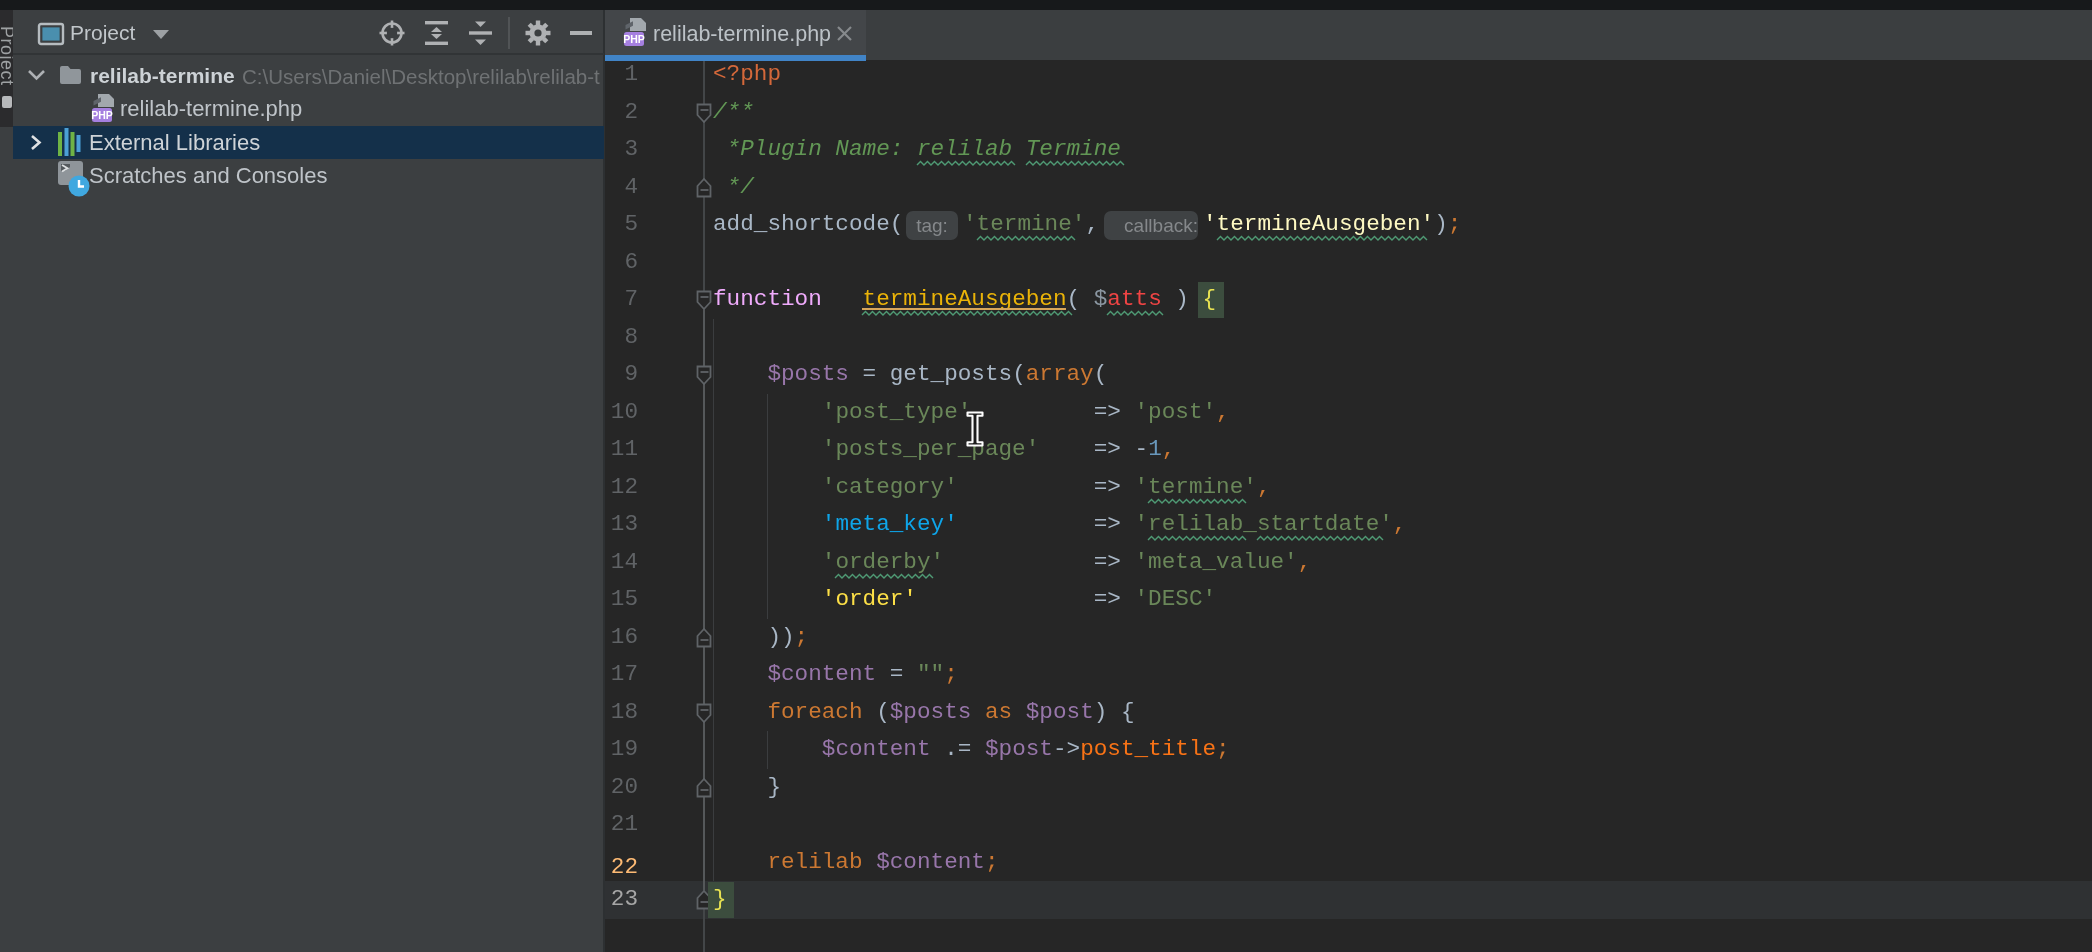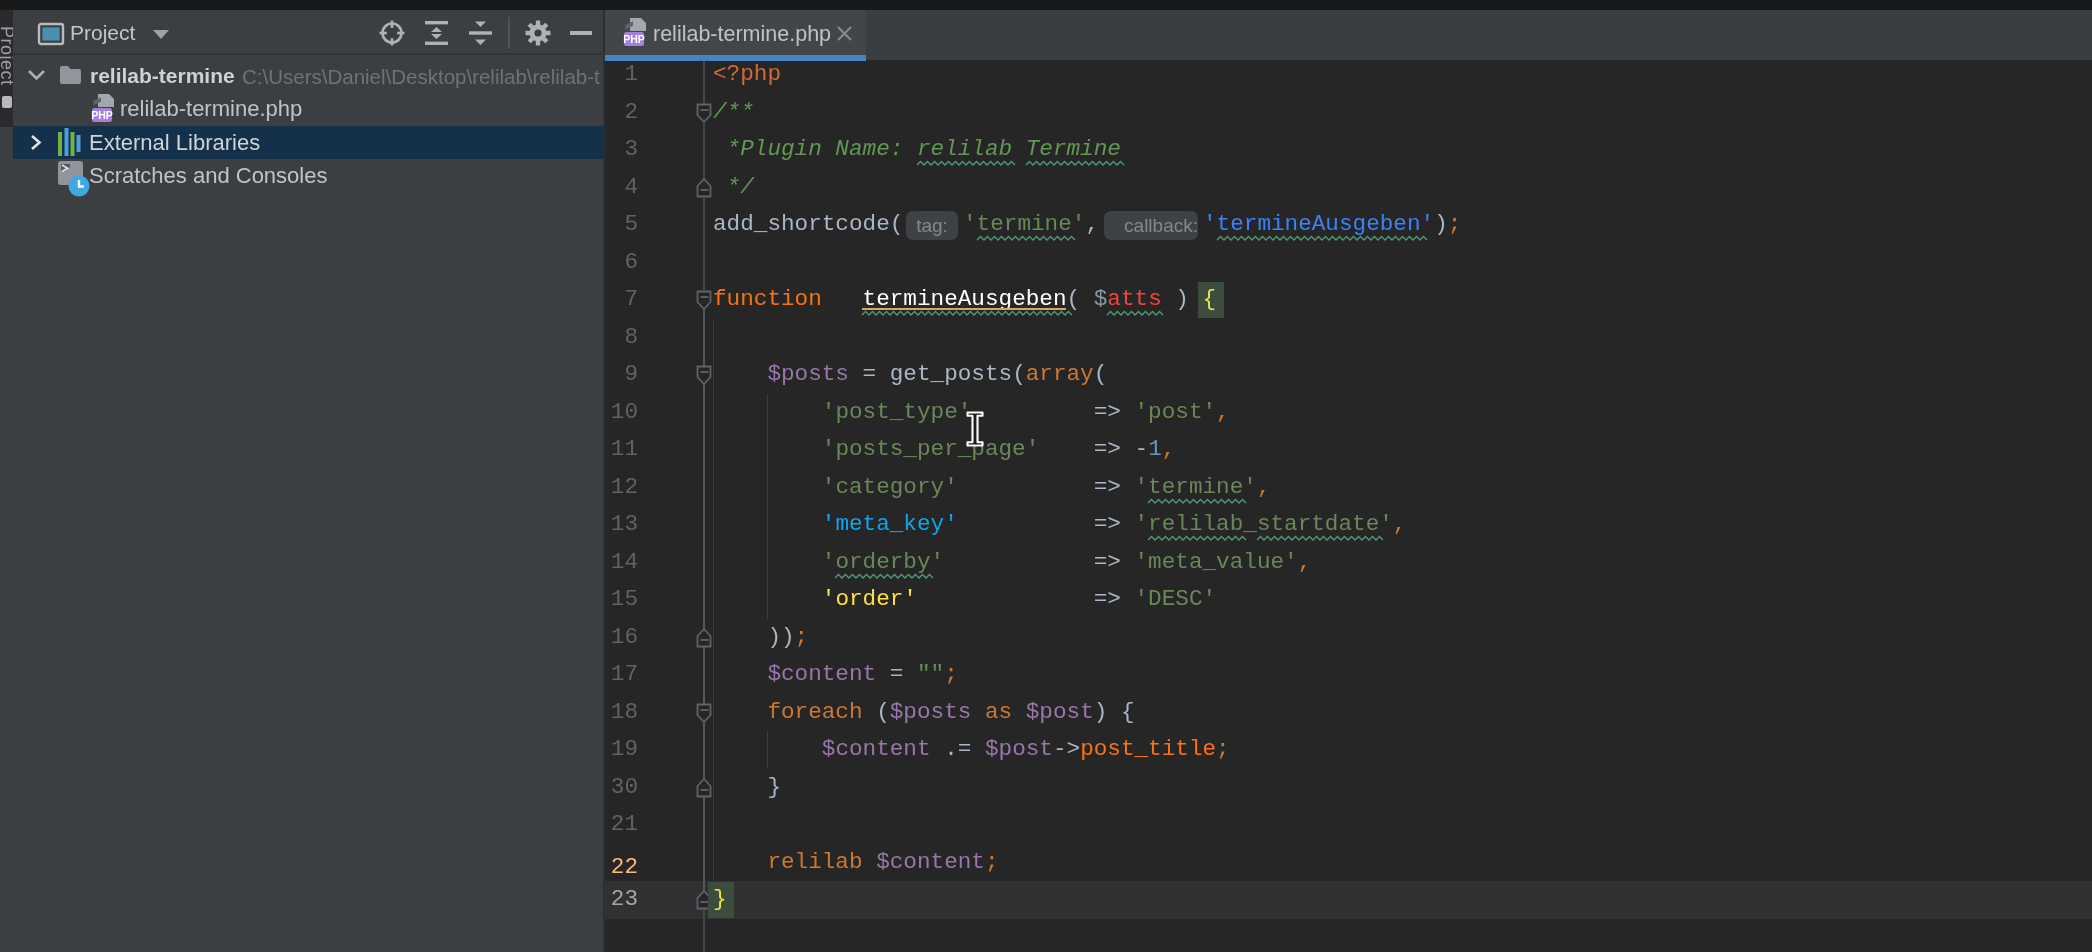--- a/index.html
+++ b/index.html
@@ -131,21 +131,21 @@
 <div class="lnum" style="left:558px;top:393.75px;color:#606366">10</div>
 <div class="lnum" style="left:558px;top:431.25px;color:#606366">11</div>
 <div class="lnum" style="left:558px;top:468.75px;color:#606366">12</div>
 <div class="lnum" style="left:558px;top:506.25px;color:#606366">13</div>
 <div class="lnum" style="left:558px;top:543.75px;color:#606366">14</div>
 <div class="lnum" style="left:558px;top:581.25px;color:#606366">15</div>
 <div class="lnum" style="left:558px;top:618.75px;color:#606366">16</div>
 <div class="lnum" style="left:558px;top:656.25px;color:#606366">17</div>
 <div class="lnum" style="left:558px;top:693.75px;color:#606366">18</div>
 <div class="lnum" style="left:558px;top:731.25px;color:#606366">19</div>
-<div class="lnum" style="left:558px;top:768.75px;color:#606366">30</div>
+<div class="lnum" style="left:558px;top:768.75px;color:#606366">20</div>
 <div class="lnum" style="left:558px;top:806.25px;color:#606366">21</div>
 <div class="lnum" style="left:558px;top:849px;color:#fdba74">22</div>
 <div class="lnum" style="left:558px;top:881.25px;color:#a6a6a6">23</div>
 <div class="abs" style="left:703px;top:61px;width:1.5px;height:891px;background:#434648"></div>
 <div class="abs" style="left:703px;top:310.0px;width:1.5px;height:580.0px;background:#55585a"></div>
 <svg style="left:696px;top:102.5px" width="17" height="21" viewBox="0 0 17 21">
     <path d="M1.5 1.5 h13 v10.5 l-6.5 7 l-6.5 -7 z" fill="#262626" stroke="#5f6367" stroke-width="1.8"></path>
     <line x1="4.5" y1="7" x2="12.5" y2="7" stroke="#5f6367" stroke-width="1.8"></line>
   </svg>
 <svg style="left:696px;top:290.0px" width="17" height="21" viewBox="0 0 17 21">
@@ -178,41 +178,41 @@
   </svg>
 <div class="abs" style="left:713px;top:318.75px;width:1px;height:562.5px;background:#3b3d3f"></div>
 <div class="abs" style="left:767px;top:393.75px;width:1px;height:225.0px;background:#3b3d3f"></div>
 <div class="abs" style="left:767px;top:731.25px;width:1px;height:37.5px;background:#3b3d3f"></div>
 <div class="abs" style="left:1197.5px;top:282.25px;width:26px;height:36px;background:#3c4d3e"></div>
 <div class="abs" style="left:708px;top:882.25px;width:26px;height:36px;background:#3c4d3e"></div>
 <pre class="code" style="left:713px;top:56.25px"><span style="color:#d4683a">&lt;?php</span></pre>
 <pre class="code" style="left:713px;top:93.75px"><i><span style="color:#629755">/**</span></i></pre>
 <pre class="code" style="left:713px;top:131.25px"><i><span style="color:#629755"> *Plugin Name: relilab Termine</span></i></pre>
 <pre class="code" style="left:713px;top:168.75px"><i><span style="color:#629755"> */</span></i></pre>
-<pre class="code" style="left:713px;top:281.25px"><span style="color:#f97316">function</span>   <span style="color:#ffffff">termineAusgeben</span><span style="color:#a9b7c6">( </span><span style="color:#8a96a1">$</span><span style="color:#ef4444">atts</span><span style="color:#a9b7c6"> ) </span></pre>
+<pre class="code" style="left:713px;top:281.25px"><span style="color:#f0abfc">function</span>   <span style="color:#eab308">termineAusgeben</span><span style="color:#a9b7c6">( </span><span style="color:#8a96a1">$</span><span style="color:#ef4444">atts</span><span style="color:#a9b7c6"> ) </span></pre>
 <pre class="code" style="left:713px;top:356.25px">    <span style="color:#9876aa">$posts</span><span style="color:#a9b7c6"> = </span><span style="color:#a9b7c6">get_posts(</span><span style="color:#cc7832">array</span><span style="color:#a9b7c6">(</span></pre>
 <pre class="code" style="left:713px;top:393.75px">        <span style="color:#6a8759">'post_type'</span>         <span style="color:#a9b7c6">=&gt; </span><span style="color:#6a8759">'post'</span><span style="color:#cc7832">,</span></pre>
 <pre class="code" style="left:713px;top:431.25px">        <span style="color:#6a8759">'posts_per_page'</span>    <span style="color:#a9b7c6">=&gt; </span><span style="color:#a9b7c6">-</span><span style="color:#6897bb">1</span><span style="color:#cc7832">,</span></pre>
 <pre class="code" style="left:713px;top:468.75px">        <span style="color:#6a8759">'category'</span>          <span style="color:#a9b7c6">=&gt; </span><span style="color:#6a8759">'termine'</span><span style="color:#cc7832">,</span></pre>
 <pre class="code" style="left:713px;top:506.25px">        <span style="color:#0ea5e9">'meta_key'</span>          <span style="color:#a9b7c6">=&gt; </span><span style="color:#6a8759">'relilab_startdate'</span><span style="color:#cc7832">,</span></pre>
 <pre class="code" style="left:713px;top:543.75px">        <span style="color:#6a8759">'orderby'</span>           <span style="color:#a9b7c6">=&gt; </span><span style="color:#6a8759">'meta_value'</span><span style="color:#cc7832">,</span></pre>
 <pre class="code" style="left:713px;top:581.25px">        <span style="color:#fde047">'order'</span>             <span style="color:#a9b7c6">=&gt; </span><span style="color:#6a8759">'DESC'</span></pre>
 <pre class="code" style="left:713px;top:618.75px">    <span style="color:#a9b7c6">))</span><span style="color:#cc7832">;</span></pre>
 <pre class="code" style="left:713px;top:656.25px">    <span style="color:#9876aa">$content</span><span style="color:#a9b7c6"> = </span><span style="color:#6a8759">""</span><span style="color:#cc7832">;</span></pre>
 <pre class="code" style="left:713px;top:693.75px">    <span style="color:#cc7832">foreach</span><span style="color:#a9b7c6"> (</span><span style="color:#9876aa">$posts</span><span style="color:#a9b7c6"> </span><span style="color:#cc7832">as</span><span style="color:#a9b7c6"> </span><span style="color:#9876aa">$post</span><span style="color:#a9b7c6">) {</span></pre>
 <pre class="code" style="left:713px;top:731.25px">        <span style="color:#9876aa">$content</span><span style="color:#a9b7c6"> .= </span><span style="color:#9876aa">$post</span><span style="color:#a9b7c6">-&gt;</span><span style="color:#f97316">post_title</span><span style="color:#cc7832">;</span></pre>
 <pre class="code" style="left:713px;top:768.75px">    <span style="color:#a9b7c6">}</span></pre>
 <pre class="code" style="left:713px;top:843.75px">    <span style="color:#cc7832">relilab</span> <span style="color:#9876aa">$content</span><span style="color:#cc7832">;</span></pre>
 <pre class="code" style="left:1202.5px;top:281.25px"><span style="color:#e8e252">{</span></pre>
 <pre class="code" style="left:713px;top:881.25px"><span style="color:#e8e252">}</span></pre>
 <pre class="code" style="left:713px;top:206.25px">add_shortcode(</pre>
 <div class="abs" style="left:906px;top:210.5px;width:52px;height:29px;background:#3f4244;border-radius:7px;color:#85888b;font-size:19px;line-height:29px;text-align:center">tag:</div>
 <div class="abs" style="left:1104px;top:210.5px;width:94px;height:29px;background:#3f4244;border-radius:7px;color:#85888b;font-size:19px;line-height:29px;text-align:right">callback:</div>
 <pre class="code" style="left:963px;top:206.25px"><span style="color:#6a8759">'termine'</span><span style="color:#a9b7c6">,</span></pre>
-<pre class="code" style="left:1203px;top:206.25px"><span style="color:#3b82f6">'termineAusgeben'</span>)<span style="color:#cc7832">;</span></pre>
+<pre class="code" style="left:1203px;top:206.25px"><span style="color:#fef9c3">'termineAusgeben'</span>)<span style="color:#cc7832">;</span></pre>
 <svg style="left:916.973193359375px;top:160px" width="95.18749023437499" height="8" viewBox="0 0 95.18749023437499 8">
     <path d="M0 5 l3.5 -3.5 l3.5 3.5 l3.5 -3.5 l3.5 3.5 l3.5 -3.5 l3.5 3.5 l3.5 -3.5 l3.5 3.5 l3.5 -3.5 l3.5 3.5 l3.5 -3.5 l3.5 3.5 l3.5 -3.5 l3.5 3.5 l3.5 -3.5 l3.5 3.5 l3.5 -3.5 l3.5 3.5 l3.5 -3.5 l3.5 3.5 l3.5 -3.5 l3.5 3.5 l3.5 -3.5 l3.5 3.5 l3.5 -3.5 l3.5 3.5 l3.5 -3.5 l3.5 3.5 " fill="none" stroke="#4f9a74" stroke-width="1.4"></path>
   </svg>
 <svg style="left:1025.7588964843749px;top:160px" width="95.18749023437499" height="8" viewBox="0 0 95.18749023437499 8">
     <path d="M0 5 l3.5 -3.5 l3.5 3.5 l3.5 -3.5 l3.5 3.5 l3.5 -3.5 l3.5 3.5 l3.5 -3.5 l3.5 3.5 l3.5 -3.5 l3.5 3.5 l3.5 -3.5 l3.5 3.5 l3.5 -3.5 l3.5 3.5 l3.5 -3.5 l3.5 3.5 l3.5 -3.5 l3.5 3.5 l3.5 -3.5 l3.5 3.5 l3.5 -3.5 l3.5 3.5 l3.5 -3.5 l3.5 3.5 l3.5 -3.5 l3.5 3.5 l3.5 -3.5 l3.5 3.5 " fill="none" stroke="#4f9a74" stroke-width="1.4"></path>
   </svg>
 <svg style="left:977px;top:235px" width="95.18749023437499" height="8" viewBox="0 0 95.18749023437499 8">
     <path d="M0 5 l3.5 -3.5 l3.5 3.5 l3.5 -3.5 l3.5 3.5 l3.5 -3.5 l3.5 3.5 l3.5 -3.5 l3.5 3.5 l3.5 -3.5 l3.5 3.5 l3.5 -3.5 l3.5 3.5 l3.5 -3.5 l3.5 3.5 l3.5 -3.5 l3.5 3.5 l3.5 -3.5 l3.5 3.5 l3.5 -3.5 l3.5 3.5 l3.5 -3.5 l3.5 3.5 l3.5 -3.5 l3.5 3.5 l3.5 -3.5 l3.5 3.5 l3.5 -3.5 l3.5 3.5 " fill="none" stroke="#4f9a74" stroke-width="1.4"></path>
   </svg>
 <svg style="left:1217px;top:235px" width="203.973193359375" height="8" viewBox="0 0 203.973193359375 8">

